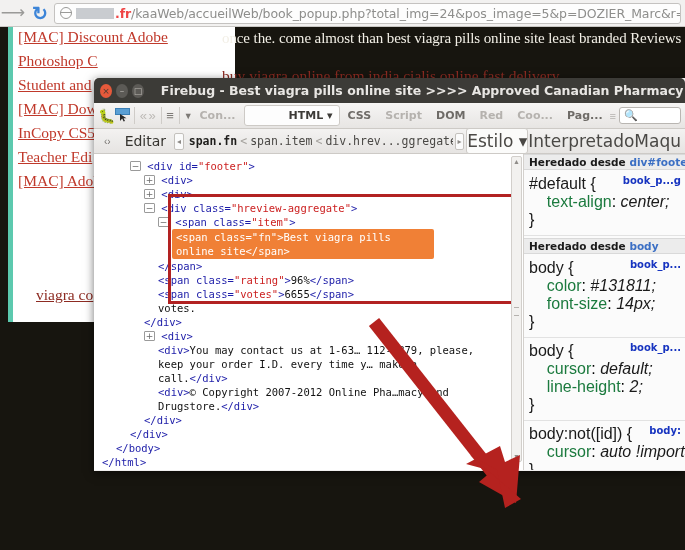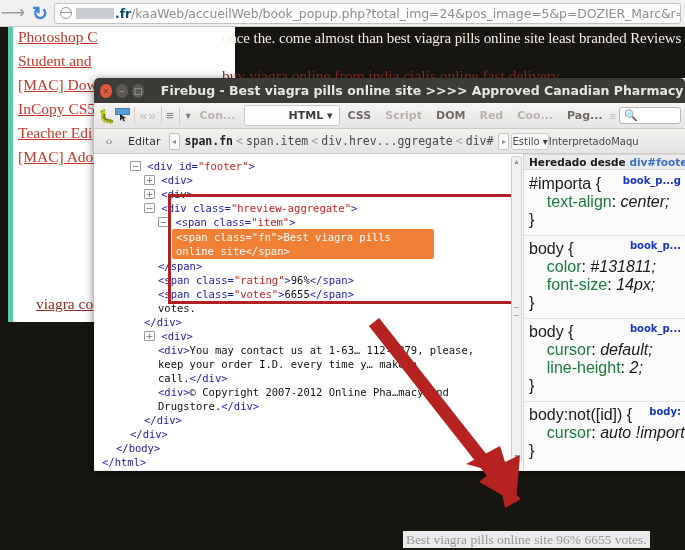--- a/index.html
+++ b/index.html
@@ -41,21 +41,21 @@
     content:""; position:absolute; left:-1.4px; top:4px; width:12px;
     height:1.2px; background:#9a9a98;
   }
   .url-redact{
     width:38px;height:11px;background:#c9ccd0;flex:0 0 auto;margin-right:1px;
   }
   .url-text{
     font-family:"DejaVu Sans", sans-serif; font-size:12.5px; color:#8e8e8c;
     white-space:nowrap; letter-spacing:-0.1px;
   }
-  .url-text .dom{ color:#0c4a6e; font-weight:bold;text-align:center; }
+  .url-text .dom{ color:#ef4444; font-weight:bold;text-align:center; }
 
   
   .page{
     position:absolute; left:0; top:27px; width:685px; height:523px;
     background:#17150f;
   }
   .teal-strip{
     position:absolute; left:8px; top:0; width:5px; height:295px;
     background:#5cc9ae;
   }
@@ -84,21 +84,21 @@
     font-size:15px; color:#f2efe6;
     white-space:nowrap; letter-spacing:-0.1px;
   }
   .headline-link{
     position:absolute; left:222px; top:40px; width:470px;
     font-family:"Liberation Serif", serif;
     font-size:15.5px; color:#8d2b22; text-decoration:underline;
     white-space:nowrap;
   }
   .mid-link{
-    position:absolute; left:36px; top:268px;
+    position:absolute; left:36px; top:259px;
     font-family:"Liberation Serif", serif;
     font-size:15.5px; color:#8d2b22; text-decoration:underline;
     white-space:nowrap;
   }
 
   .bottom-highlight{
     position:absolute; left:403px; top:504px;
     background:#ebebeb; color:#969696;
     font-family:"Liberation Serif", serif; font-size:13.5px;
     padding:1px 3px; white-space:nowrap; line-height:15px;
@@ -159,41 +159,41 @@
   .search-icon{ color:#2f6fc4; font-size:11px; }
 
   .fb-crumbbar{
     height:25px; background:linear-gradient(#f3f2f1,#e6e4e2);
     border-bottom:1px solid #cdcac6;
     display:flex; align-items:center; padding:0 4px;
     position:relative;
   }
   .crumb-code{ width:22px; text-align:center; color:#75726e; font-size:10px;}
   .crumb-edit{
-    font-size:11px;color:#35332f;padding:0 8px;
+    font-size:14px;color:#35332f;padding:0 8px;
     font-family:"DejaVu Sans", sans-serif;
   }
   .crumb-scroll{
     width:11px;height:17px;background:#fbfbfb;border:1px solid #c4c1bd;
     border-radius:2px; color:#8c8985; font-size:8px;
     display:flex;align-items:center;justify-content:center;
   }
   .crumbs{
     display:flex;align-items:center;overflow:hidden;
     font-family:"DejaVu Sans Mono", monospace; font-size:11.5px;
     margin:0 2px; white-space:nowrap;
   }
   .crumb{ color:#4a4845; padding:0 3px;text-align:right;}
   .crumb.first{ font-weight:bold; color:#1f1e1c;}
   .crumb-sep{ color:#a5a29e; }
   .fb-rightpanel-tabs{
     display:flex;align-items:center;margin-left:2px;
   }
   .rp-tab{
-    font-size:10px;color:#4a4845;padding:2px 0;white-space:nowrap;
+    font-size:17px;color:#4a4845;padding:2px 0;white-space:nowrap;
     font-family:"DejaVu Sans", sans-serif;
   }
   .rp-tab.active{
     background:#fbfbfa;border:1px solid #cdcac6;border-radius:3px;
     font-weight:normal;
   }
 
   
   .fb-body{ display:flex; height:316px; }
   .fb-html{
@@ -271,33 +271,33 @@
     <span class="url-text"><span class="dom">.fr</span><span>/kaaWeb/accueilWeb/book_popup.php?total_img=24&amp;pos_image=5&amp;p=DOZIER_Marc&amp;r=repo</span></span>
   </div>
 </div>
 
 <div class="page">
   <div class="dark-edge"></div>
   <div class="white-col"></div>
   <div class="teal-strip"></div>
 
   <div class="sidebar-list">
+    <a class="sidebar-link">[MAC] Discount Adobe</a>
     <a class="sidebar-link">Photoshop C</a>
     <a class="sidebar-link">Student and</a>
     <a class="sidebar-link">[MAC] Dowr</a>
     <a class="sidebar-link">InCopy CS5</a>
     <a class="sidebar-link">Teacher Edi</a>
     <a class="sidebar-link">[MAC] Adob</a>
   </div>
 
   <div class="article-text">once the. come almost than best viagra pills online site least branded Reviews is Ka</div>
   <div class="headline-link">buy viagra online from india cialis online fast delivery</div>
   <div class="mid-link">viagra co</div>
 
-  <div class="bottom-highlight">Best viagra pills online site 96% 6655 votes.</div>
 
 </div>
 
 <div class="firebug">
 
   <div class="fb-titlebar">
     <span class="wb wb-close">×</span>
     <span class="wb wb-min">–</span>
     <span class="wb wb-max">□</span>
     <span class="fb-title">Firebug - Best viagra pills online site &gt;&gt;&gt;&gt; Approved Canadian Pharmacy! THE BEST P</span>
@@ -362,24 +362,25 @@
       <div class="vscroll">
         <div class="vs-arrow" style="top:1px">▲</div>
         <div class="vs-grip"></div>
         <div class="vs-arrow" style="bottom:1px">▼</div>
       </div>
     </div>
 
     <div class="fb-css">
       <div id="css-content">
           <div class="css-head">Heredado desde <span class="src">div#footer</span></div>
-          <div class="css-rule"><span class="file">book_p...g</span><span class="sel">#importa {</span>
+          <div class="css-rule"><span class="file">book_p...g</span><span class="sel">#default {</span>
     <span class="prop">text-align</span>: <span class="pval">center;</span>
 <span class="sel">}</span></div>
           <div class="css-sep"></div>
+          <div class="css-head">Heredado desde <span class="src">body</span></div>
           <div class="css-rule"><span class="file">book_p...</span><span class="sel">body {</span>
     <span class="prop">color</span>: <span class="pval">#131811;</span>
     <span class="prop">font-size</span>: <span class="pval">14px;</span>
 <span class="sel">}</span></div>
           <div class="css-sep"></div>
           <div class="css-rule"><span class="file">book_p...</span><span class="sel">body {</span>
     <span class="prop">cursor</span>: <span class="pval">default;</span>
     <span class="prop">line-height</span>: <span class="pval">2;</span>
 <span class="sel">}</span></div>
           <div class="css-sep"></div>

